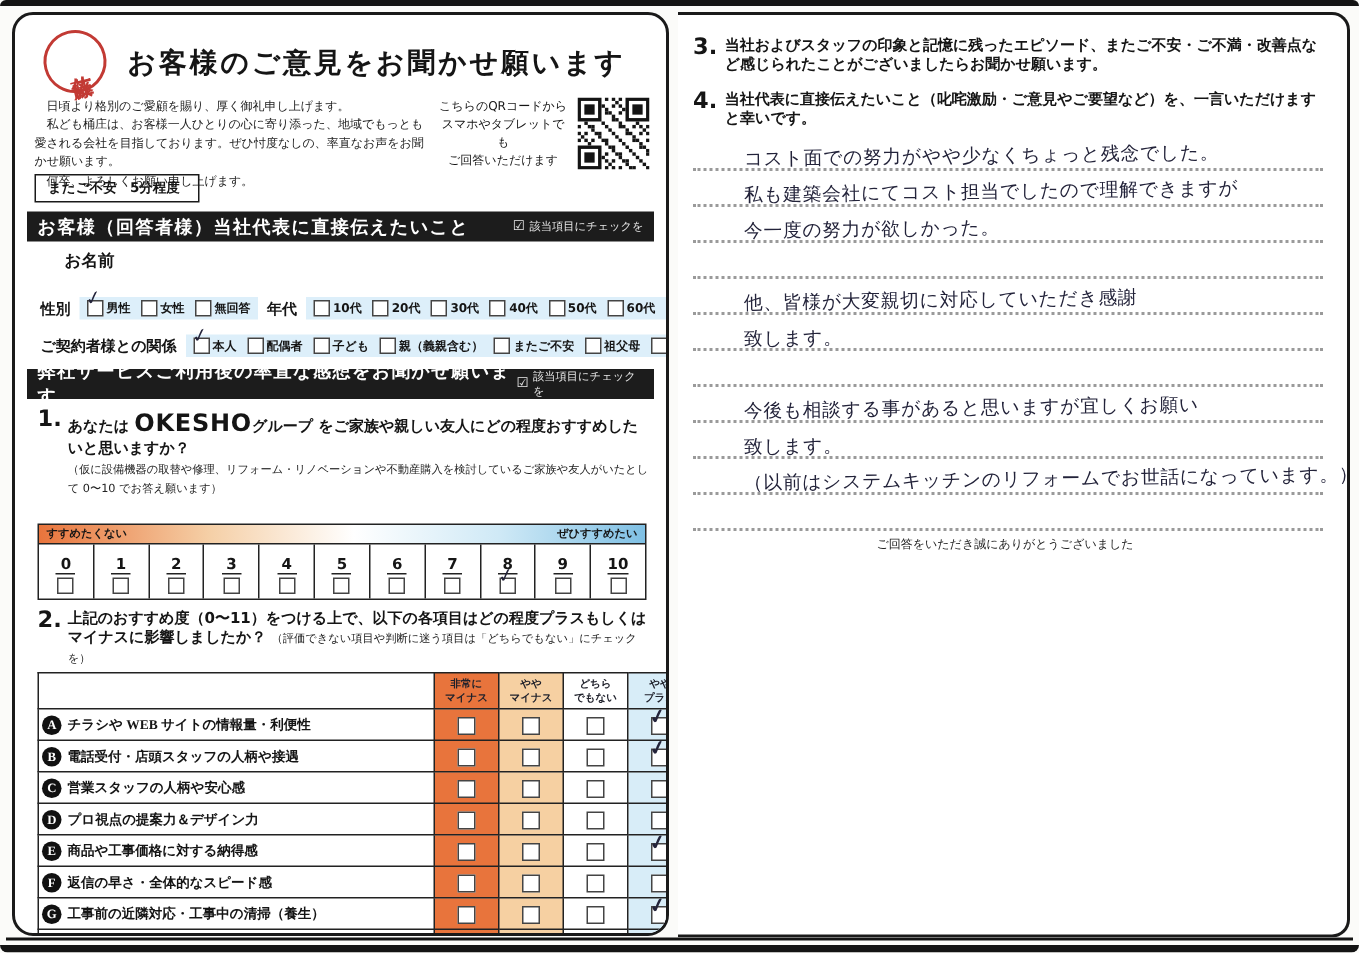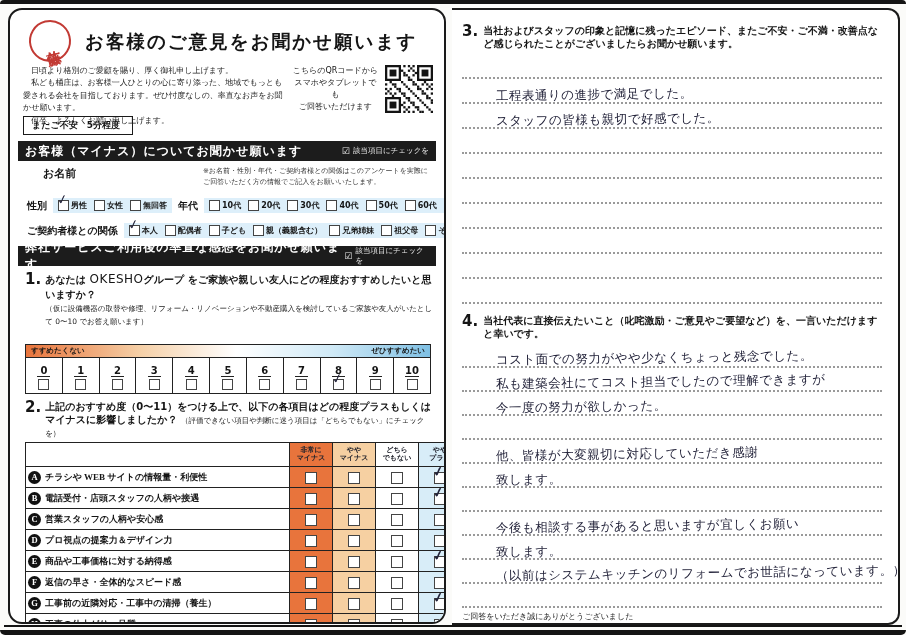--- a/index.html
+++ b/index.html
@@ -59,21 +59,21 @@
 
   .cb{position:relative;display:inline-block;width:9px;height:9px;border:1px solid #444;background:#fff;flex:none;}
   .cb .hand-check{position:absolute;left:-2px;top:-9px;font-size:13px;font-weight:bold;color:#23233a;
     transform:rotate(-12deg);pointer-events:none;}
 
   
   .q-head{display:flex;gap:4px;margin-top:6px;align-items:flex-start;margin-left:2px;}
   .q-num{font-size:15px;font-weight:bold;line-height:1;}
   .q-text{font-size:10px;font-weight:bold;line-height:1.3;}
   .q-sub{font-size:7.5px;font-weight:normal;color:#222;}
-  .brand{font-size:12px;font-weight:normal;letter-spacing:0.5px;}
+  .brand{font-size:16px;font-weight:bold;letter-spacing:0.5px;}
 
   
   .scale-wrap{border:1.5px solid #222;margin:17px 2px 0 2px;}
   .scale-bar{height:12px;display:flex;justify-content:space-between;align-items:center;
     padding:0 5px;font-size:7.5px;font-weight:bold;
     background:linear-gradient(90deg,#e8743c 0%,#f5cfa6 28%,#ffffff 52%,#cfe9f6 76%,#7fc0e4 100%);}
   .scale-cells{display:flex;border-top:1.5px solid #222;}
   .scale-cell{flex:1;border-left:1px solid #222;text-align:center;padding:1px 0 3px;}
   .scale-cell:first-child{border-left:none;}
   .scale-num{display:inline-block;min-width:13px;border-bottom:1.5px solid #222;
@@ -98,21 +98,21 @@
   .r3 .ans-line{height:23px;}
   .r4 .ans-line{height:22px;}
   .hw{position:absolute;left:34px;bottom:-3px;font-size:12.5px;color:#23233a;letter-spacing:0.5px;
     white-space:nowrap;transform:rotate(-0.8deg);transform-origin:left bottom;}
 
   
   .r-block{margin-top:2px;}
   .r-qhead{display:flex;gap:5px;align-items:flex-start;}
   .r-qhead .q-text{font-size:10px;}
   .r-lines{margin-top:4px;}
-  .thanks{font-size:8px;text-align:left;color:#222;margin-top:3px;padding-right:4px;}
+  .thanks{font-size:8px;text-align:center;color:#222;margin-top:3px;padding-right:4px;}
 </style>
 </head>
 <body>
 
 <div class="top-edge"></div>
 <div class="bottom-thin"></div>
 <div class="bottom-edge"></div>
 
 <div class="left-panel">
   <div class="left-inner">
@@ -228,32 +228,30 @@
             <rect x="0" y="14" width="7" height="7"></rect>
             <rect x="1" y="15" width="5" height="5" fill="#fff"></rect>
             <rect x="2" y="16" width="3" height="3"></rect>
           </svg>
       </div>
     </div>
 
     <div class="time-box">またご不安　5分程度</div>
 
     <div class="black-bar">
-      <span class="bar-title">お客様（マイナス）についてお聞かせ願います</span>
+      <span class="bar-title">お客様（回答者様）当社代表に直接伝えたいこと</span>
       <span class="badge">
         <span class="badge-glyph">☑</span>
         <span>該当項目にチェックを</span>
       </span>
     </div>
 
     <div class="name-row">
       <span class="name-label">お名前</span>
       <span class="name-space"></span>
-      <span class="name-note">※お名前・性別・年代・ご契約者様との関係はこのアンケートを実際に
-ご回答いただく方の情報でご記入をお願いいたします。</span>
     </div>
 
     <div class="opt-row">
       <span class="row-label">性別</span>
       <span class="opt-group" id="gender-options">
           <span class="opt">
             <span class="cb checked">
               <span class="hand-check">✓</span>
             </span>
             <span class="opt-label">男性</span>
@@ -317,21 +315,21 @@
           <span class="opt">
             <span class="cb"></span>
             <span class="opt-label">子ども</span>
           </span>
           <span class="opt">
             <span class="cb"></span>
             <span class="opt-label">親（義親含む）</span>
           </span>
           <span class="opt">
             <span class="cb"></span>
-            <span class="opt-label">兄弟姉妹</span>
+            <span class="opt-label">またご不安</span>
           </span>
           <span class="opt">
             <span class="cb"></span>
             <span class="opt-label">祖父母</span>
           </span>
           <span class="opt">
             <span class="cb"></span>
             <span class="opt-label">その他</span>
           </span>
         </span>
@@ -514,36 +512,20 @@
 </div>
 
 <div class="right-panel">
   <div class="right-inner">
 
     <div class="r-block r3">
       <div class="r-qhead">
         <span class="q-num">3.</span>
         <span class="q-text">当社およびスタッフの印象と記憶に残ったエピソード、またご不安・ご不満・改善点など感じられたことがございましたらお聞かせ願います。</span>
       </div>
-      <div class="r-lines r3" id="q3-lines">
-          <div class="ans-line"></div>
-          <div class="ans-line">
-            <span class="hw">工程表通りの進捗で満足でした。</span>
-          </div>
-          <div class="ans-line">
-            <span class="hw">スタッフの皆様も親切で好感でした。</span>
-          </div>
-          <div class="ans-line"></div>
-          <div class="ans-line"></div>
-          <div class="ans-line"></div>
-          <div class="ans-line"></div>
-          <div class="ans-line"></div>
-          <div class="ans-line"></div>
-          <div class="ans-line"></div>
-        </div>
     </div>
 
     <div class="r-block r4" style="margin-top:10px">
       <div class="r-qhead">
         <span class="q-num">4.</span>
         <span class="q-text">当社代表に直接伝えたいこと（叱咤激励・ご意見やご要望など）を、一言いただけますと幸いです。</span>
       </div>
       <div class="r-lines r4" id="q4-lines">
           <div class="ans-line">
             <span class="hw">コスト面での努力がやや少なくちょっと残念でした。</span>

